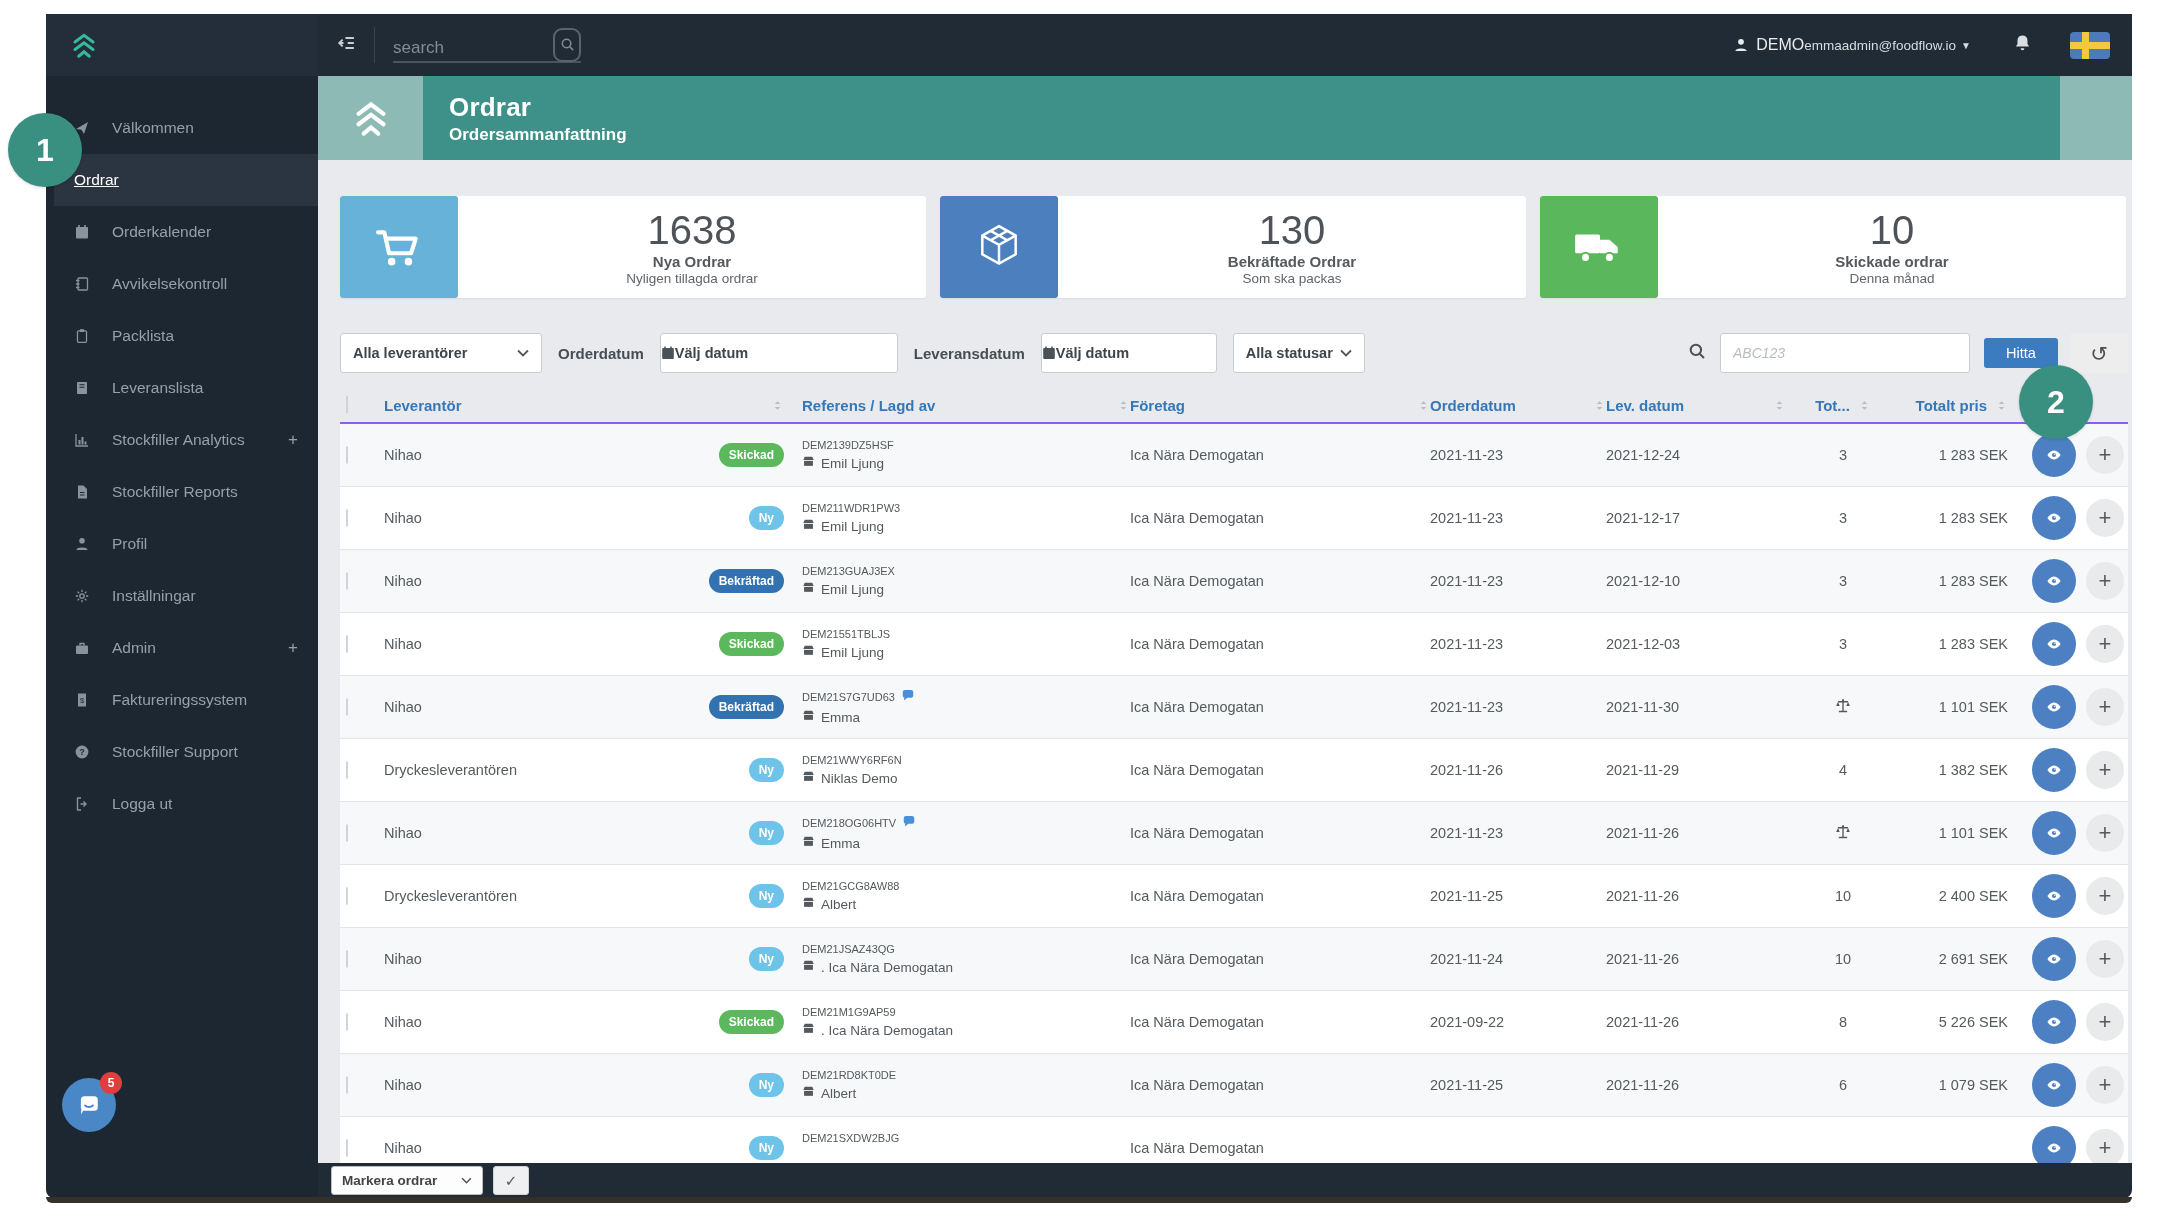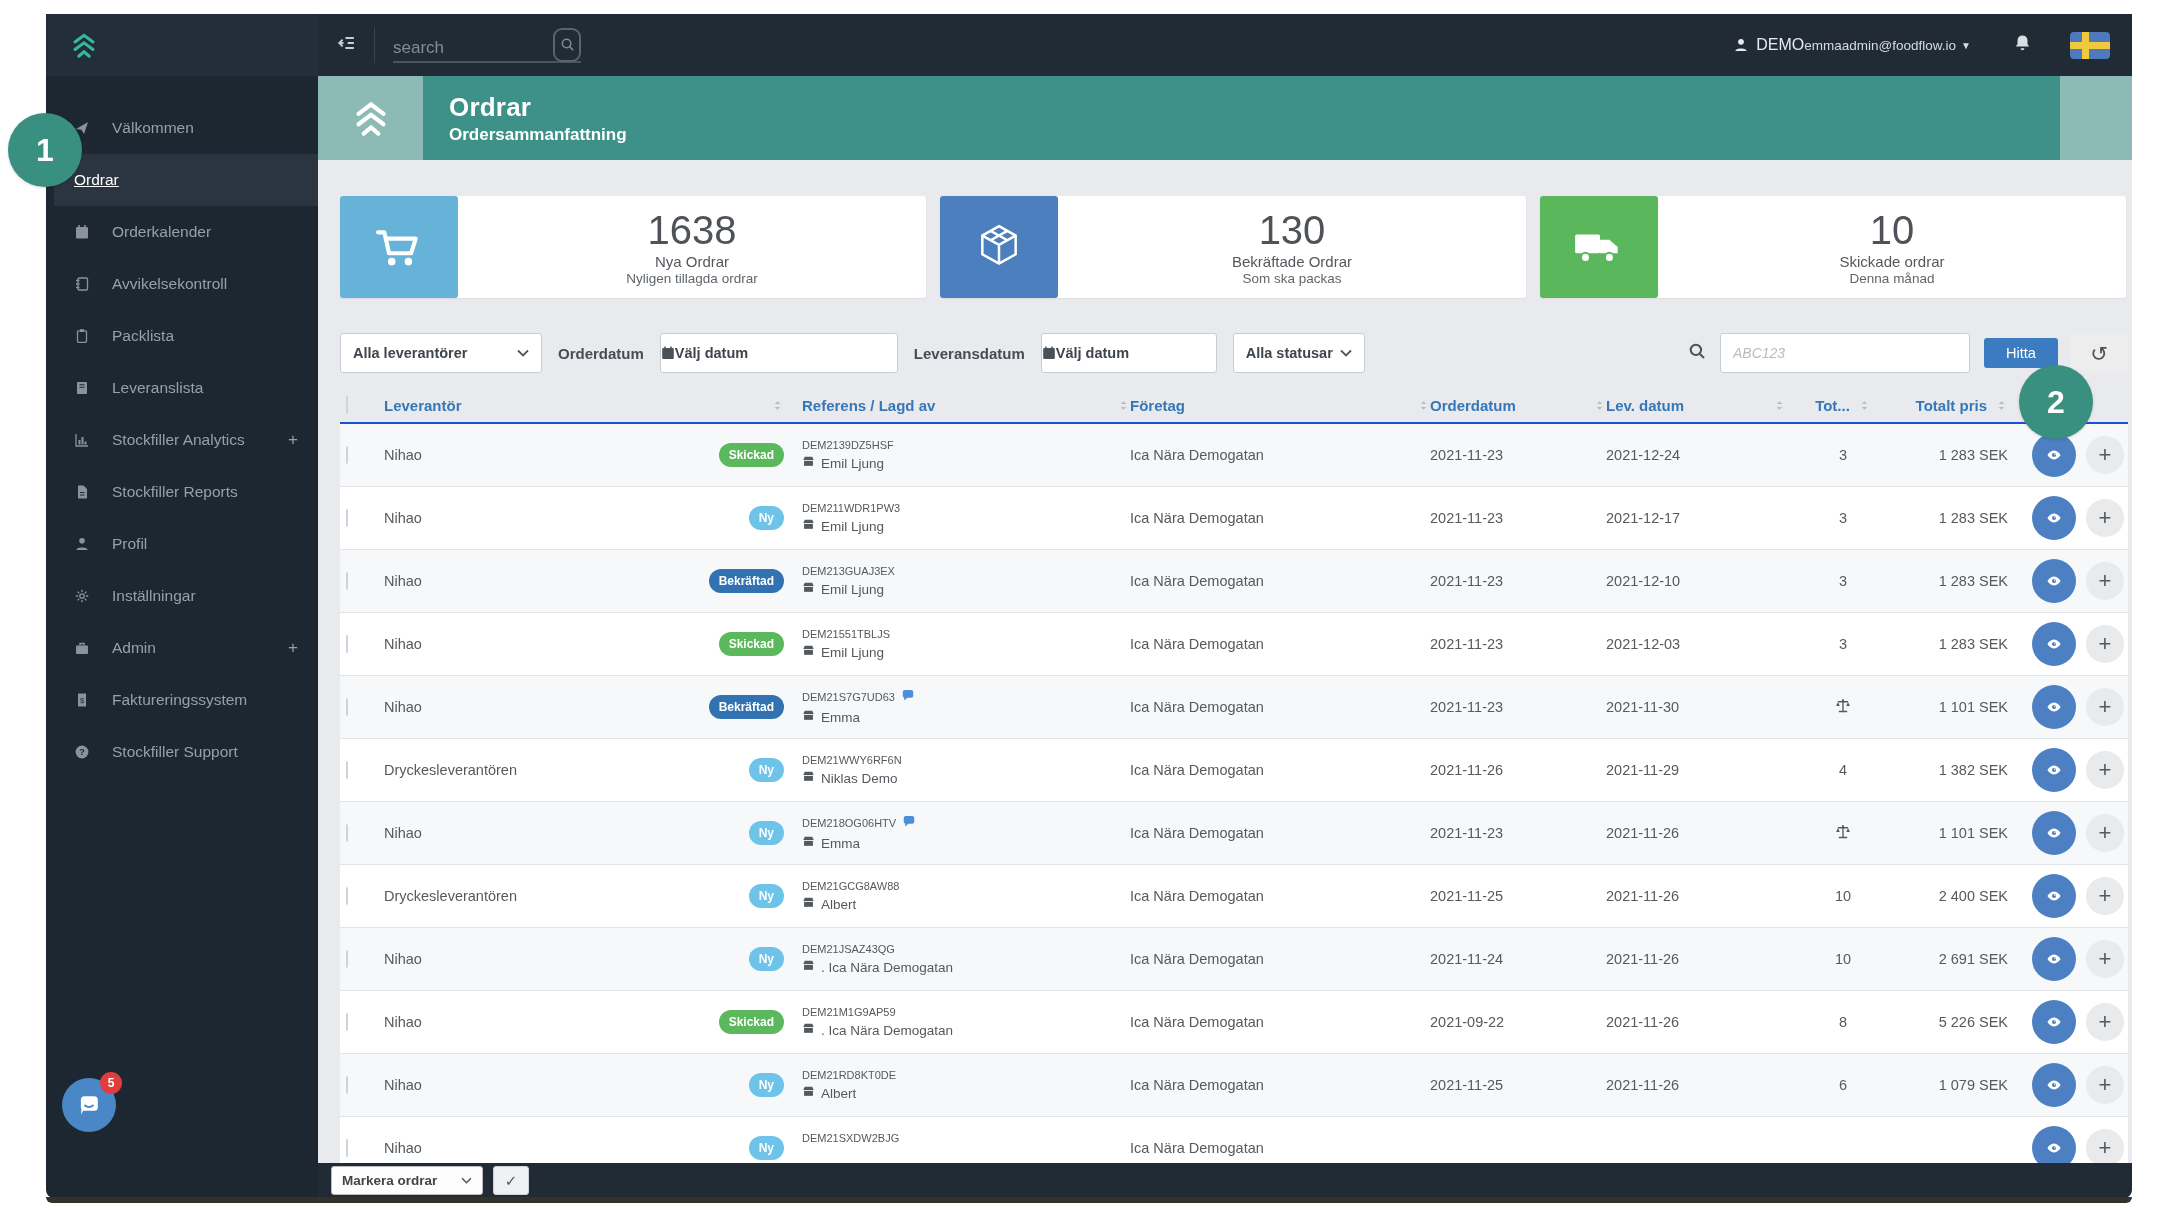--- a/index.html
+++ b/index.html
@@ -62,21 +62,21 @@
   
   .content { position:absolute; left:272px; top:146px; width:1814px; height:1003px;
     background:#e8eaed; overflow:hidden; }
 
   .stats { position:absolute; left:22px; top:36px; width:1788px; display:flex; gap:14px; }
   .stat-card { width:586px; height:102px; background:#fff; border-radius:3px; display:flex;
     box-shadow:0 1px 2px rgba(0,0,0,.06); }
   .stat-icon { width:118px; border-radius:3px; display:flex; align-items:center; justify-content:center; }
   .stat-body { flex:1; display:flex; flex-direction:column; align-items:center; justify-content:center; }
   .stat-value { font-size:40px; color:#4d5358; line-height:1.05; }
-  .stat-label { font-size:15px; color:#54595e; font-weight:normal; margin-top:2px; }
+  .stat-label { font-size:15px; color:#54595e; font-weight:bold; margin-top:2px; }
   .stat-sub { font-size:13.5px; color:#60666b; margin-top:1px; }
 
   
   .filters { position:absolute; left:22px; top:173px; width:1788px; height:40px; display:flex; align-items:center; }
   .ctl { background:#fff; border:1px solid #c8cdd2; border-radius:3px; height:40px; display:flex;
     align-items:center; font-size:14.5px; color:#3e454c; font-weight:bold; }
   .select { justify-content:space-between; padding:0 12px; }
   .f-label { font-size:15px; color:#474d53; margin:0 16px; font-weight:bold; }
   .datebtn { justify-content:flex-start; gap:0; }
   .sort-chev { color:#555; }
@@ -86,21 +86,21 @@
     font-family:inherit; }
   .f-input input::placeholder { color:#b7bcc1; font-style:italic; }
   .btn-find { margin-left:14px; width:74px; height:30px; background:#3b7cc0; color:#fff; border:none;
     border-radius:3px; font-size:14.5px; font-weight:normal; font-family:inherit; }
   .btn-reset { margin-left:12px; width:58px; height:40px; background:#ededee; border:none; border-radius:3px;
     font-size:21px; color:#4a5157; font-family:inherit; line-height:1; }
 
   
   .tbl { position:absolute; left:22px; top:228px; width:1788px; }
   .trow, .thead { display:flex; align-items:center; }
-  .thead { height:36px; border-bottom:2px solid #1d4ed8; }
+  .thead { height:36px; border-bottom:2px solid #8b5cf6; }
   .th { color:#3677b8; font-weight:bold; font-size:15px; display:flex; align-items:center; }
   .sort { display:inline-flex; flex-direction:column; margin-left:8px; }
   .c-check { width:44px; padding-left:6px; }
   .c-sup   { width:300px; }
   .c-badge { width:100px; display:flex; justify-content:flex-end; }
   .c-ref   { width:346px; padding-left:18px; }
   .c-com   { width:300px; }
   .c-od    { width:176px; }
   .c-ld    { width:180px; }
   .c-tot   { width:114px; display:flex; justify-content:center; }
@@ -325,20 +325,30 @@
     <span class="side-icon">
             <svg width="16" height="16" viewBox="0 0 16 16">
               <circle cx="8" cy="8" r="6.4" fill="currentColor"></circle>
               <text x="8" y="11" font-size="9" font-weight="bold" fill="#1d2731" text-anchor="middle" font-family="sans-serif">?</text>
             </svg>
           </span>
     <span class="side-label">Stockfiller Support</span>
     <span class="side-plus"></span>
   </div>
 
+  <div class="side-item">
+    <span class="side-icon">
+            <svg width="16" height="16" viewBox="0 0 16 16">
+              <path d="M7 2H3.5v12H7" stroke="currentColor" stroke-width="1.4" fill="none"></path>
+              <path d="M9.5 5.5 12 8l-2.5 2.5M6.5 8H12" stroke="currentColor" stroke-width="1.4" fill="none"></path>
+            </svg>
+          </span>
+    <span class="side-label">Logga ut</span>
+    <span class="side-plus"></span>
+  </div>
 </div>
     <div class="chat-launcher">
       <svg width="26" height="26" viewBox="0 0 16 16">
         <rect x="3" y="2.6" width="10.4" height="9" rx="2.2" fill="#fff"></rect>
         <path d="M4.6 11l-1.4 2.8V11z" fill="#fff"></path>
         <path d="M5.6 8.3c1.2 1.2 3.6 1.2 4.8 0" stroke="#4a87c7" stroke-width="1.2" fill="none" stroke-linecap="round"></path>
       </svg>
       <span class="chat-badge">5</span>
     </div>
   </div>

